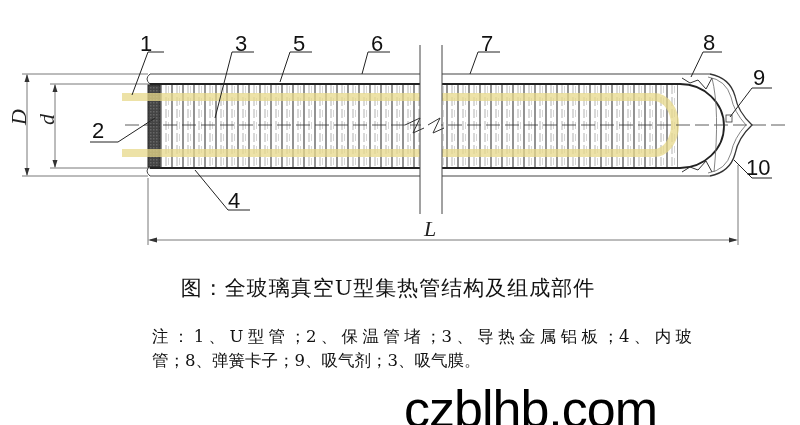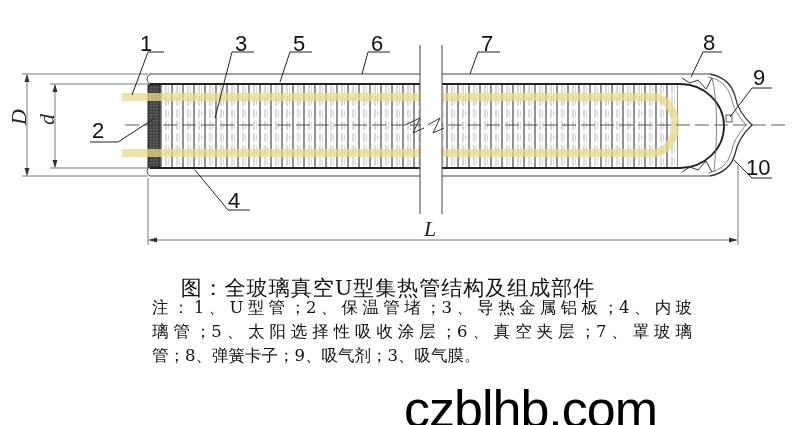--- a/index.html
+++ b/index.html
@@ -2,21 +2,21 @@
 <html><head>
 <meta charset="utf-8">
 <style>
   html, body { margin: 0; padding: 0; background: #ffffff; }
   body { width: 800px; height: 425px; position: relative; overflow: hidden;
          font-family: "DejaVu Serif", "Liberation Serif", serif; }
   #diagram { position: absolute; left: 0; top: 0; width: 800px; height: 260px; }
   .caption { position: absolute; left: 0; width: 776px; text-align: center;
              top: 274px; font-size: 21px; color: #111; letter-spacing: 1px;
              font-family: "DejaVu Serif", "Liberation Serif", serif; }
-  .notes { position: absolute; left: 152px; top: 296px; width: 540px;
+  .notes { position: absolute; left: 152px; top: 325px; width: 540px;
            font-size: 16.5px; line-height: 24px; color: #111; text-align: justify;
            text-align-last: justify;
            font-family: "DejaVu Serif", "Liberation Serif", serif; }
   .notes .line { display: block; white-space: nowrap; text-align-last: justify; text-align: justify; }
   .watermark { position: absolute; left: 404px; top: 345px; font-size: 52px;
                font-family: "Liberation Sans", "DejaVu Sans", sans-serif; color: #000;
                letter-spacing: -1px; line-height: 52px; margin-top: 38px; }
   .lbl { font-family: "Liberation Sans", "DejaVu Sans", sans-serif; font-size: 22px; fill: #111; }
   .dimlbl { font-family: "Liberation Serif", "DejaVu Serif", serif; font-style: italic; font-size: 22px; fill: #222; }
 </style>
@@ -135,17 +135,16 @@
   <text class="lbl" x="481" y="51">7</text>
   <text class="lbl" x="703" y="50">8</text>
   <text class="lbl" x="753" y="85">9</text>
   <text class="lbl" x="746" y="175">10</text>
 </svg>
 
 <div class="caption">图：全玻璃真空U型集热管结构及组成部件</div>
 
 <div class="notes">
   <span class="line">注：1、U型管；2、保温管堵；3、导热金属铝板；4、内玻</span>
-  <span class="line">璃管；5、太阳选择性吸收涂层；6、真空夹层；7、罩玻璃</span>
   <span class="line" style="text-align-last:left">管；8、弹簧卡子；9、吸气剂；3、吸气膜。</span>
 </div>
 
 <div class="watermark">czblhb.com</div>
 
 </body></html>

